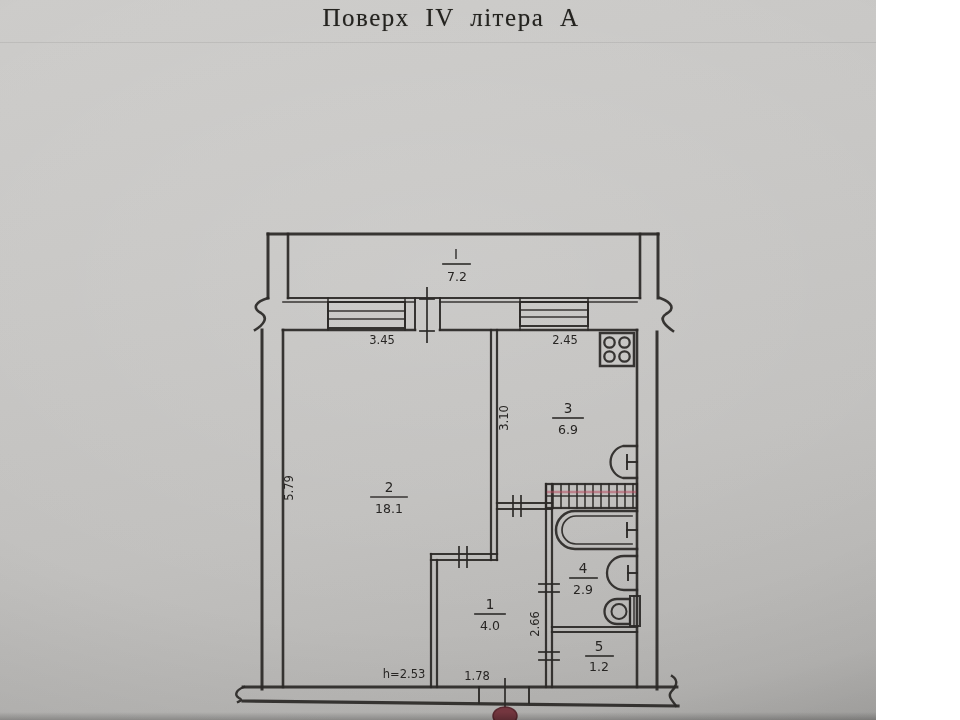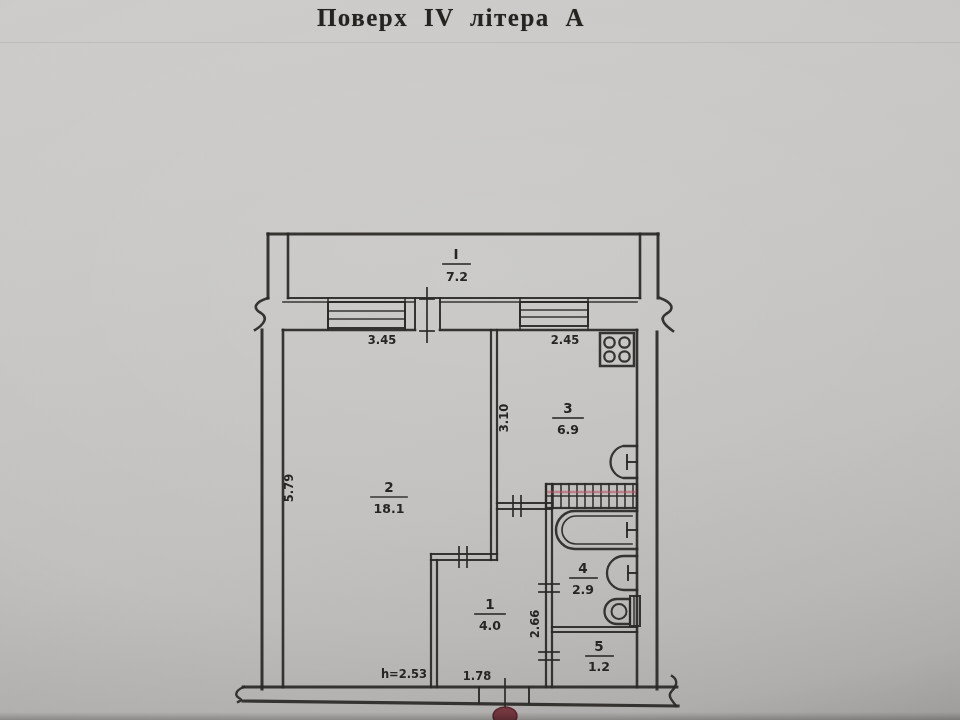--- a/index.html
+++ b/index.html
@@ -1,24 +1,23 @@
 <!DOCTYPE html>
 <html><head>
 <meta charset="utf-8">
 <style>
   html,body{margin:0;padding:0;}
   .page{
     position:relative;
-    width:960px;height:720px;
+    width:876px;height:720px;
     overflow:hidden;
     background:
       radial-gradient(ellipse 130% 90% at 50% 38%, rgba(255,255,255,0.10), rgba(0,0,0,0.00) 55%, rgba(0,0,0,0.10) 95%),
       linear-gradient(168deg,#cdccca 0%,#c7c6c4 35%,#c1c0be 65%,#b5b4b2 92%,#a7a6a4 100%);
     font-family:"Liberation Sans", sans-serif;
-    font-weight:bold;
   }
   .bottom-edge{
     position:absolute;left:0;right:0;bottom:0;height:8px;
     background:linear-gradient(180deg, rgba(0,0,0,0) 0%, rgba(0,0,0,0.22) 100%);
   }
   .fold-line{
     position:absolute;left:0;right:0;top:42px;height:1px;
     background:rgba(0,0,0,0.07);
   }
   .title{

